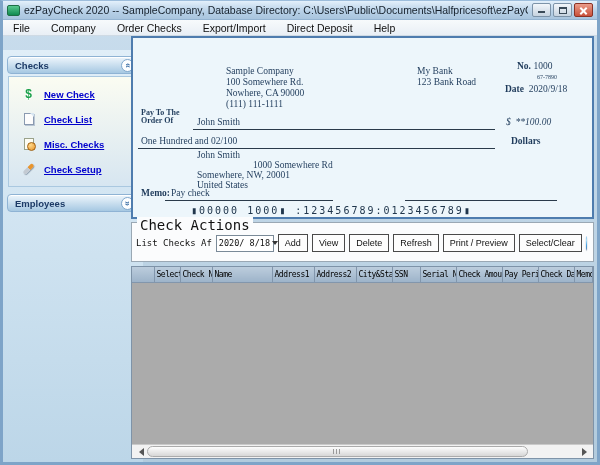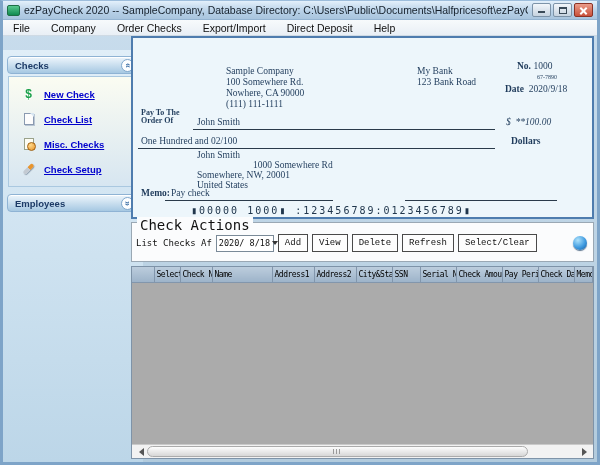--- a/index.html
+++ b/index.html
@@ -90,21 +90,21 @@
     background:#fbfcfd; border:1px solid #9aa8b4;
     font-family:"DejaVu Sans Mono",monospace; font-size:9px;
   }
   .actions-label { position:absolute; top:-6px; left:5px; background:#fbfcfd; padding:0 3px; font-size:14px; color:#111; }
   .actions-row { display:flex; align-items:center; gap:4px; padding:11px 4px 0 4px; }
   .list-label { color:#111; white-space:nowrap; }
   .date-combo { width:58px; height:17px; background:#fff; border:1px solid #7a8a98;
     display:flex; align-items:center; padding:0 2px; gap:2px; cursor:pointer; }
   .date-value { flex:1; font-size:8.5px; color:#111; white-space:nowrap; }
   .combo-arrow { width:0; height:0; border:3px solid transparent; border-top:4px solid #333; margin-top:3px;}
-  .act-btn { height:18px; background:#fdfdfd; border:1px solid #4a4a4a; font-family:Liberation Mono, monospace;
+  .act-btn { height:18px; background:#fdfdfd; border:1px solid #4a4a4a; font-family:Liberation Sans, sans-serif;
     font-size:9px; color:#111; padding:0 6px; white-space:nowrap; cursor:pointer; }
   .globe-icon { width:14px; height:14px; border-radius:50%; margin-left:auto; margin-right:2px; cursor:pointer;
     background:radial-gradient(circle at 35% 30%,#aee2fb,#3f9be0 55%,#13579e); box-shadow:0 1px 1px #56708a;}
   
   .grid { margin-top:4px; flex:1; border:1px solid #7e93a8; background:#ababab;
     display:flex; flex-direction:column; overflow:hidden; }
   table.hdr { border-collapse:collapse; table-layout:fixed; width:100%; flex:0 0 auto; }
   table.hdr th {
     height:15px; background:linear-gradient(#bccddd,#9db3c9);
     border-right:1px solid #8296ac; border-bottom:1px solid #8296ac;
@@ -239,20 +239,21 @@
       <div class="actions-row">
         <span class="list-label">List Checks Af</span>
         <span class="date-combo">
           <span class="date-value">2020/ 8/18</span>
           <span class="combo-arrow"></span>
         </span>
         <button class="act-btn">Add</button>
         <button class="act-btn">View</button>
         <button class="act-btn">Delete</button>
         <button class="act-btn">Refresh</button>
+        <button class="act-btn">Print / Preview</button>
         <button class="act-btn">Select/Clear</button>
 
         <span class="globe-icon"></span>
       </div>
     </div>
 
     <div class="grid">
       <table class="hdr">
         <colgroup>
           <col style="width:22px">

